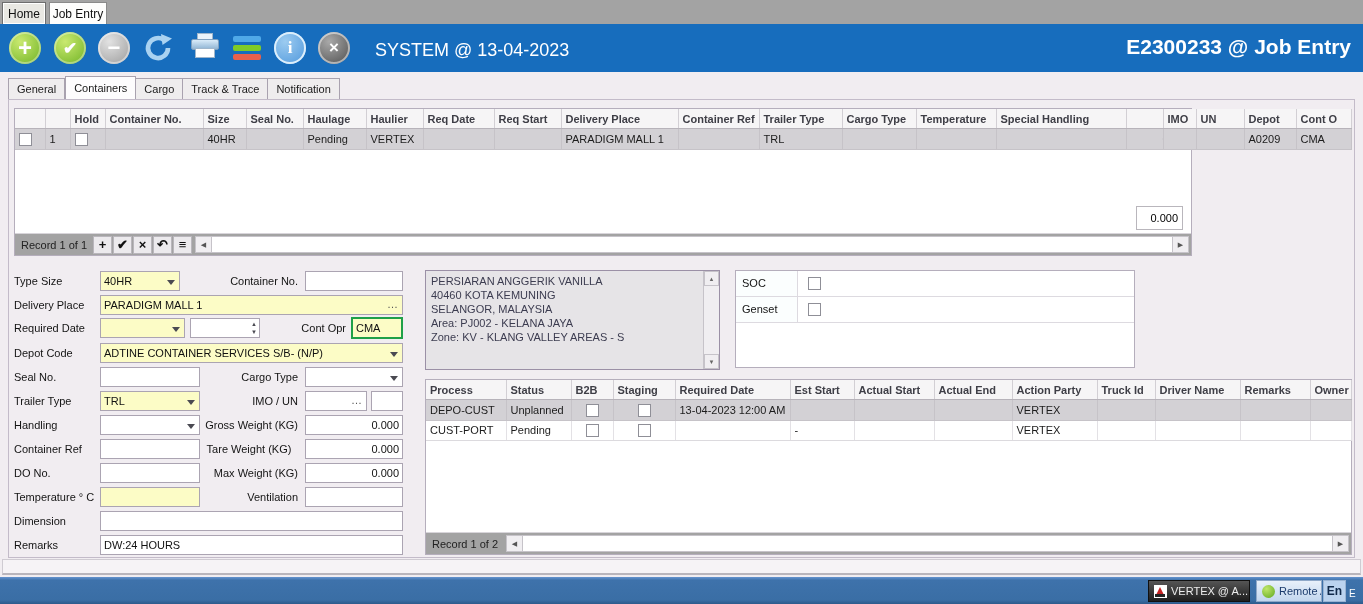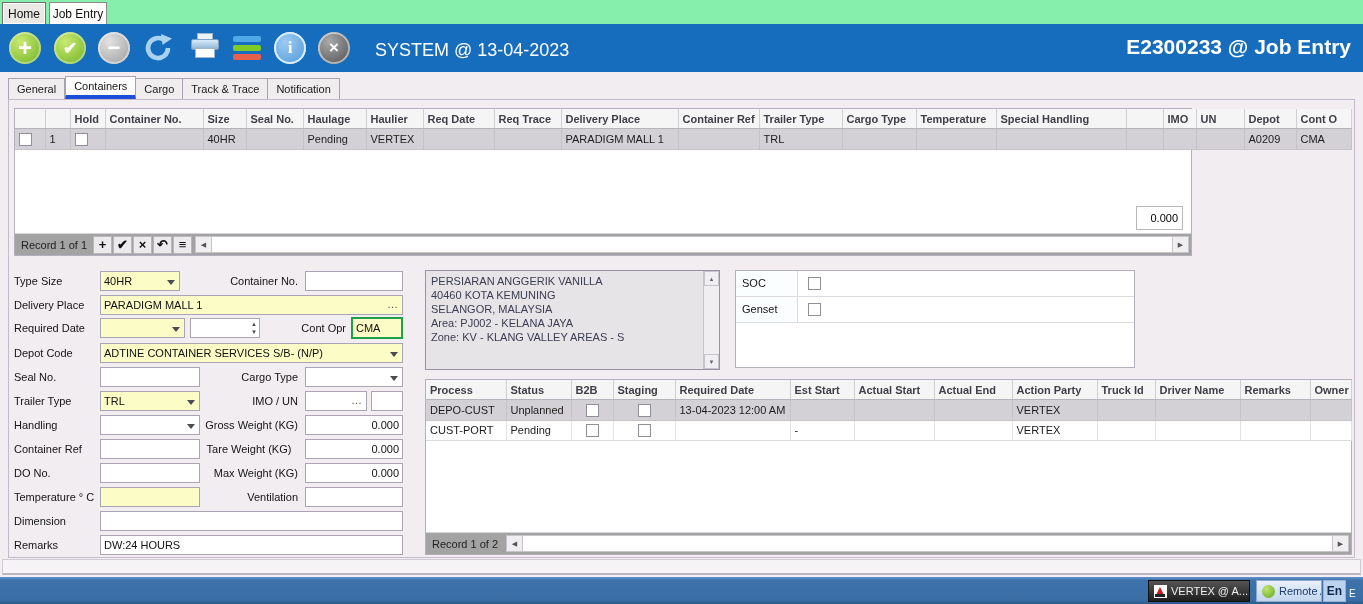--- a/index.html
+++ b/index.html
@@ -1,19 +1,19 @@
 <!DOCTYPE html>
 <html><head>
 <meta charset="utf-8">
 <style>
   * { margin:0; padding:0; box-sizing:border-box; }
   html,body { width:1363px; height:604px; overflow:hidden; font-family:"Liberation Sans", sans-serif; background:#F1EDF1; }
 
   
-  .doc-strip { position:absolute; left:0; top:0; width:1363px; height:24px; background:#86efac; }
+  .doc-strip { position:absolute; left:0; top:0; width:1363px; height:24px; background:#a3a3a3; }
   .doc-tab { position:absolute; top:2px; height:22px; font-size:12px; color:#111;
              display:flex; align-items:center; justify-content:center; background:#ECEBE6;
              border:1px solid #6E6E6E; border-bottom:none; }
   .doc-tab.home { left:2px; width:44px; background:#E9E8E3; box-shadow:inset 0 0 0 1px #fff; }
   .doc-tab.active { left:49px; width:58px; background:#FDFDFC; border-color:#8A8A8A; }
 
   
   .toolbar { position:absolute; left:0; top:24px; width:1363px; height:48px; background:#176DBD; }
   .tb-ico { position:absolute; top:8px; width:32px; height:32px; border-radius:50%;
             display:flex; align-items:center; justify-content:center; cursor:pointer; }
@@ -31,21 +31,21 @@
   .bar { width:28px; height:6px; border-radius:2px; }
   .bar.b1 { background:#4FA9E8; } .bar.b2 { background:#7FCB28; } .bar.b3 { background:#E8604C; }
   .tb-session { position:absolute; left:375px; top:16px; color:#fff; font-size:18px; }
   .tb-title { position:absolute; right:12px; top:11px; color:#fff; font-size:21px; font-weight:bold; }
 
   
   .tabs { position:absolute; left:8px; top:78px; height:22px; display:flex; }
   .tab { height:22px; padding:0 8px; font-size:11px; color:#1A1A1A; background:#EFEDEE;
          border:1px solid #A9A2AF; border-left:none; display:flex; align-items:center; }
   .tab:first-child { border-left:1px solid #A9A2AF; }
-  .tab.active { background:#FDFCFD; border-bottom:5px solid #1d4ed8; height:24px; margin-top:-2px; border-left:1px solid #A9A2AF; }
+  .tab.active { background:#FDFCFD; border-bottom:1px solid #1d4ed8; height:24px; margin-top:-2px; border-left:1px solid #A9A2AF; }
   .tabpage { position:absolute; left:8px; top:99px; width:1347px; height:459px; border:1px solid #C3BBC9; background:#F1EDF1; }
 
   
   table { border-collapse:collapse; table-layout:fixed; font-size:11px; }
   th { background:#F6F5F6; color:#3E3E46; font-weight:bold; text-align:left; padding:4px 4px 3px;
        border-right:1px solid #D2CFD4; border-bottom:1px solid #B7B3BA; white-space:nowrap; overflow:hidden; }
   td { padding:3px 4px; color:#1C1C1C; white-space:nowrap; overflow:hidden;
        border-right:1px solid #C6C3C8; border-bottom:1px solid #C6C3C8; }
   tr.sel td { background:#D3D1D5; }
   tr.plain td { background:#fff; border-right:1px solid #E3E1E5; border-bottom:1px solid #DCDADE; }
@@ -187,21 +187,21 @@
         <tr>
       <th></th>
           <th></th>
       <th>Hold</th>
           <th>Container No.</th>
       <th>Size</th>
           <th>Seal No.</th>
       <th>Haulage</th>
           <th>Haulier</th>
       <th>Req Date</th>
-          <th>Req Trace</th>
+          <th>Req Start</th>
       <th>Delivery Place</th>
           <th>Container Ref</th>
       <th>Trailer Type</th>
           <th>Cargo Type</th>
       <th>Temperature</th>
           <th>Special Handling</th>
       <th class="num">KG</th>
           <th>IMO</th>
       <th>UN</th>
           <th>Depot</th>

